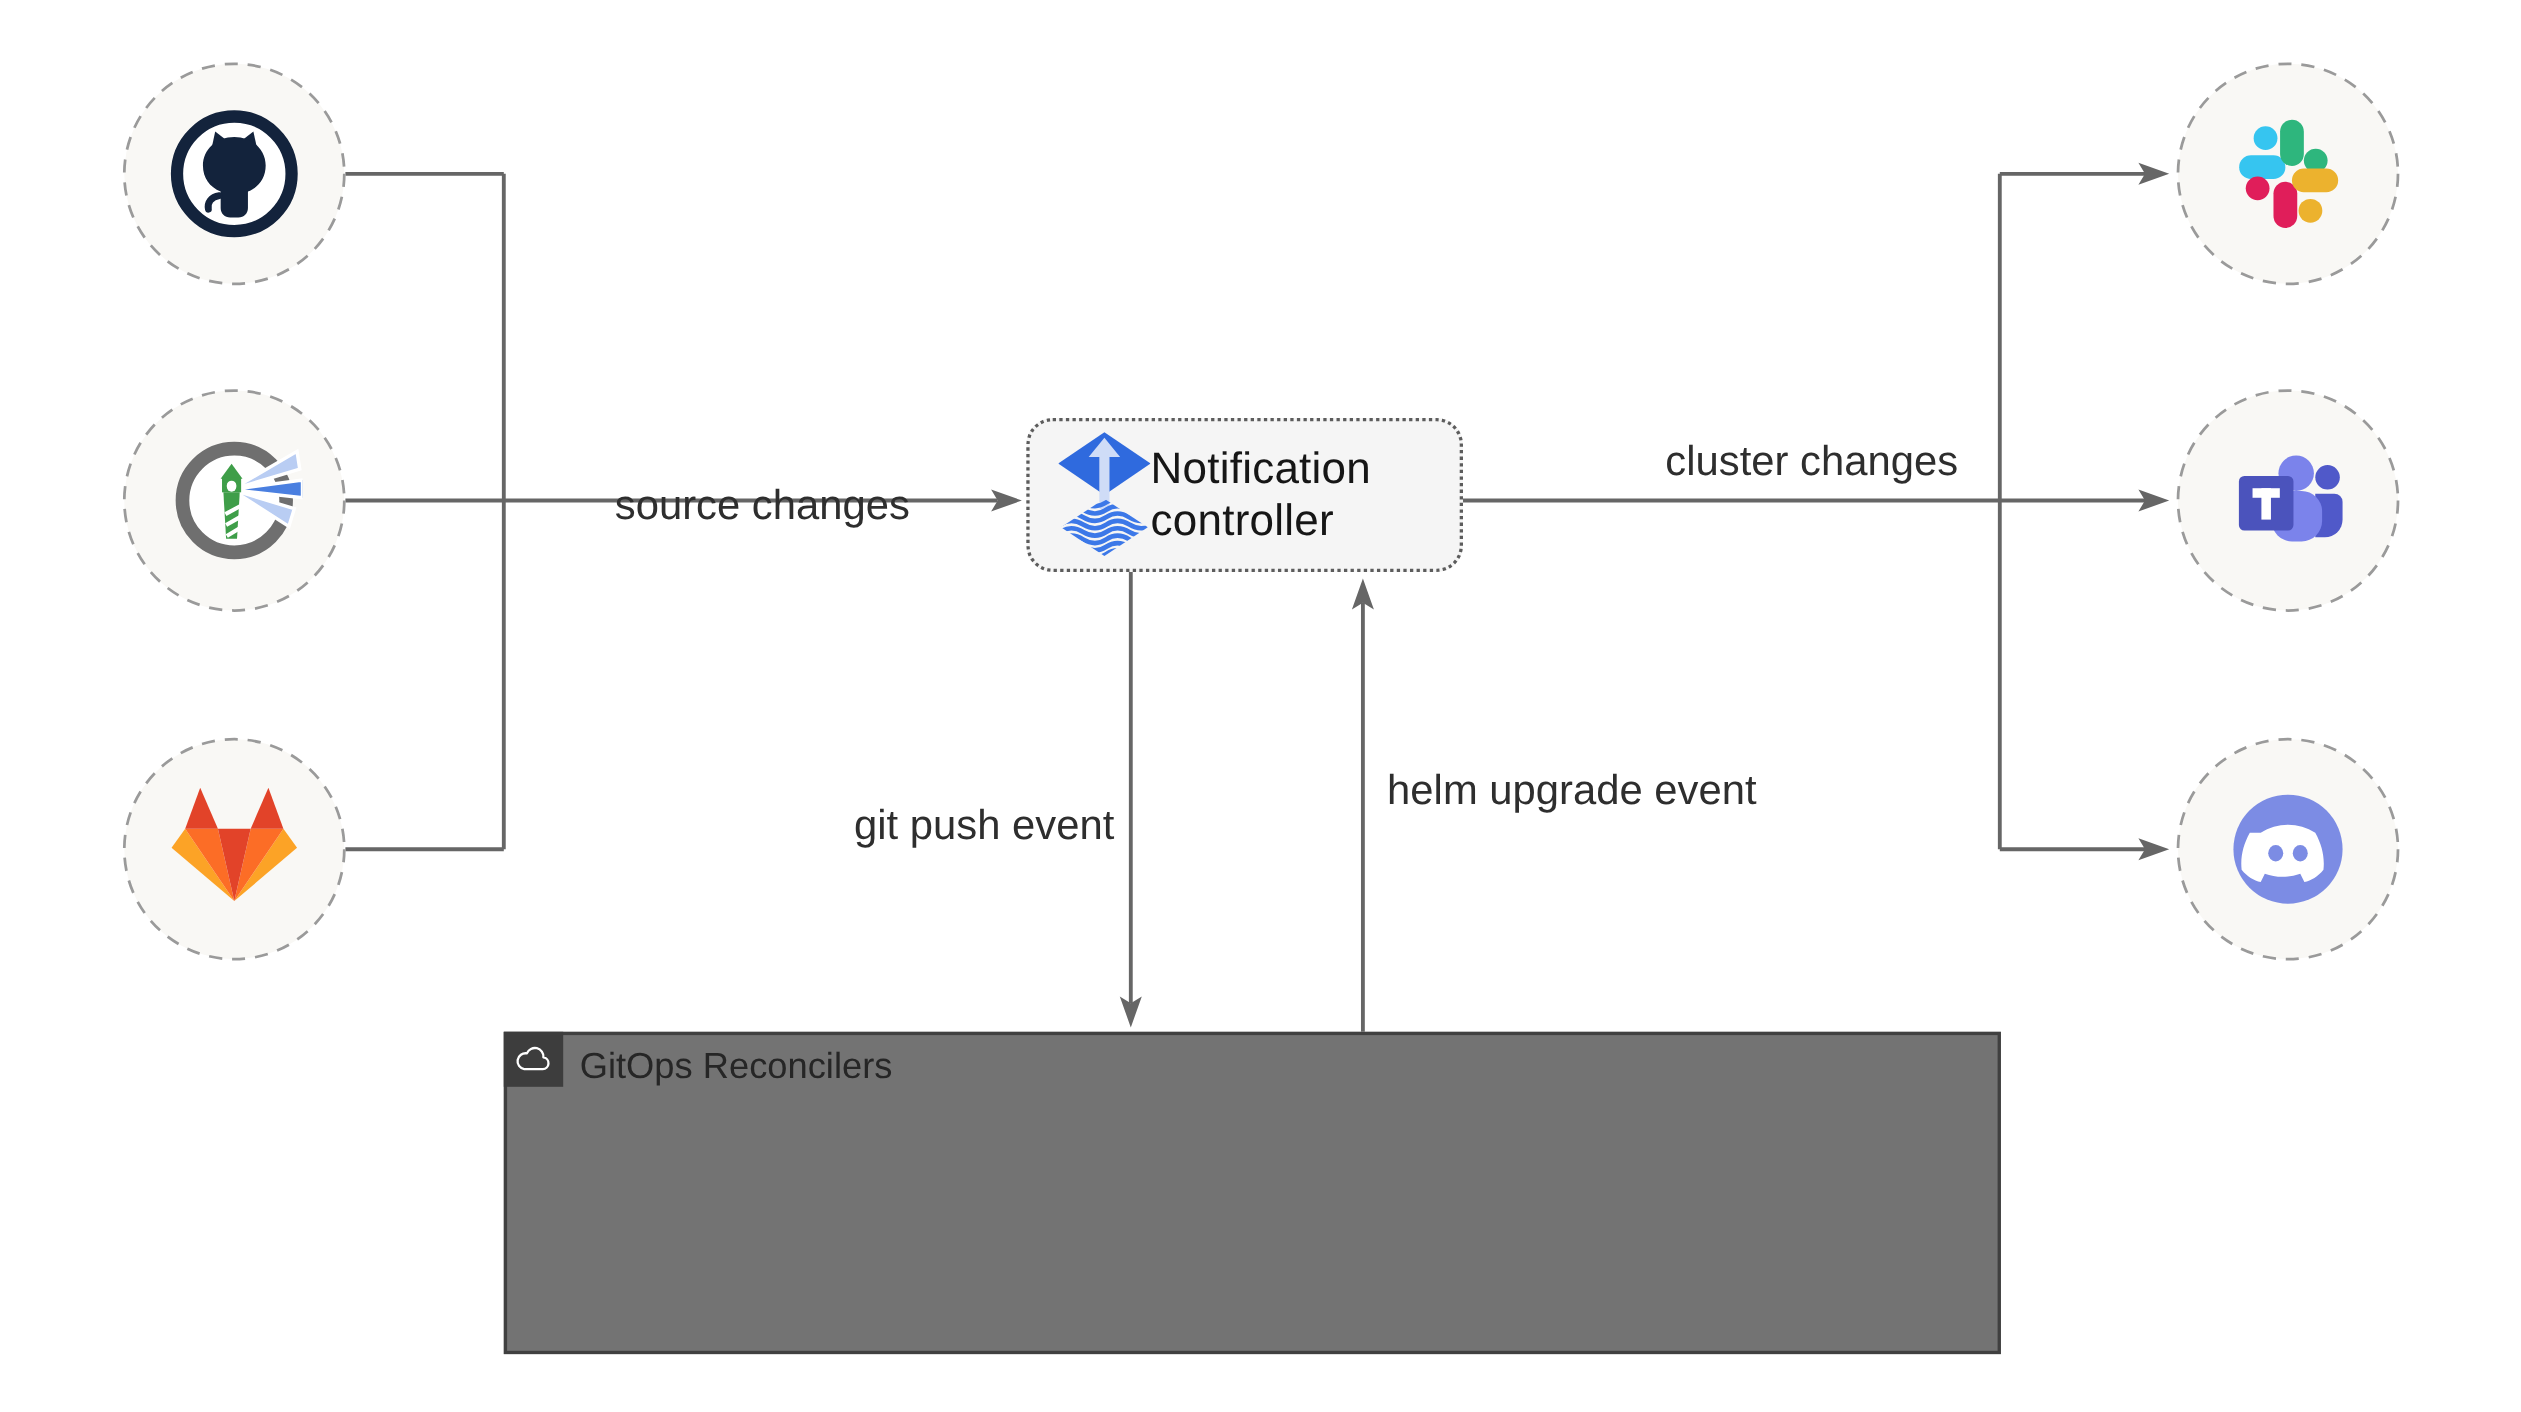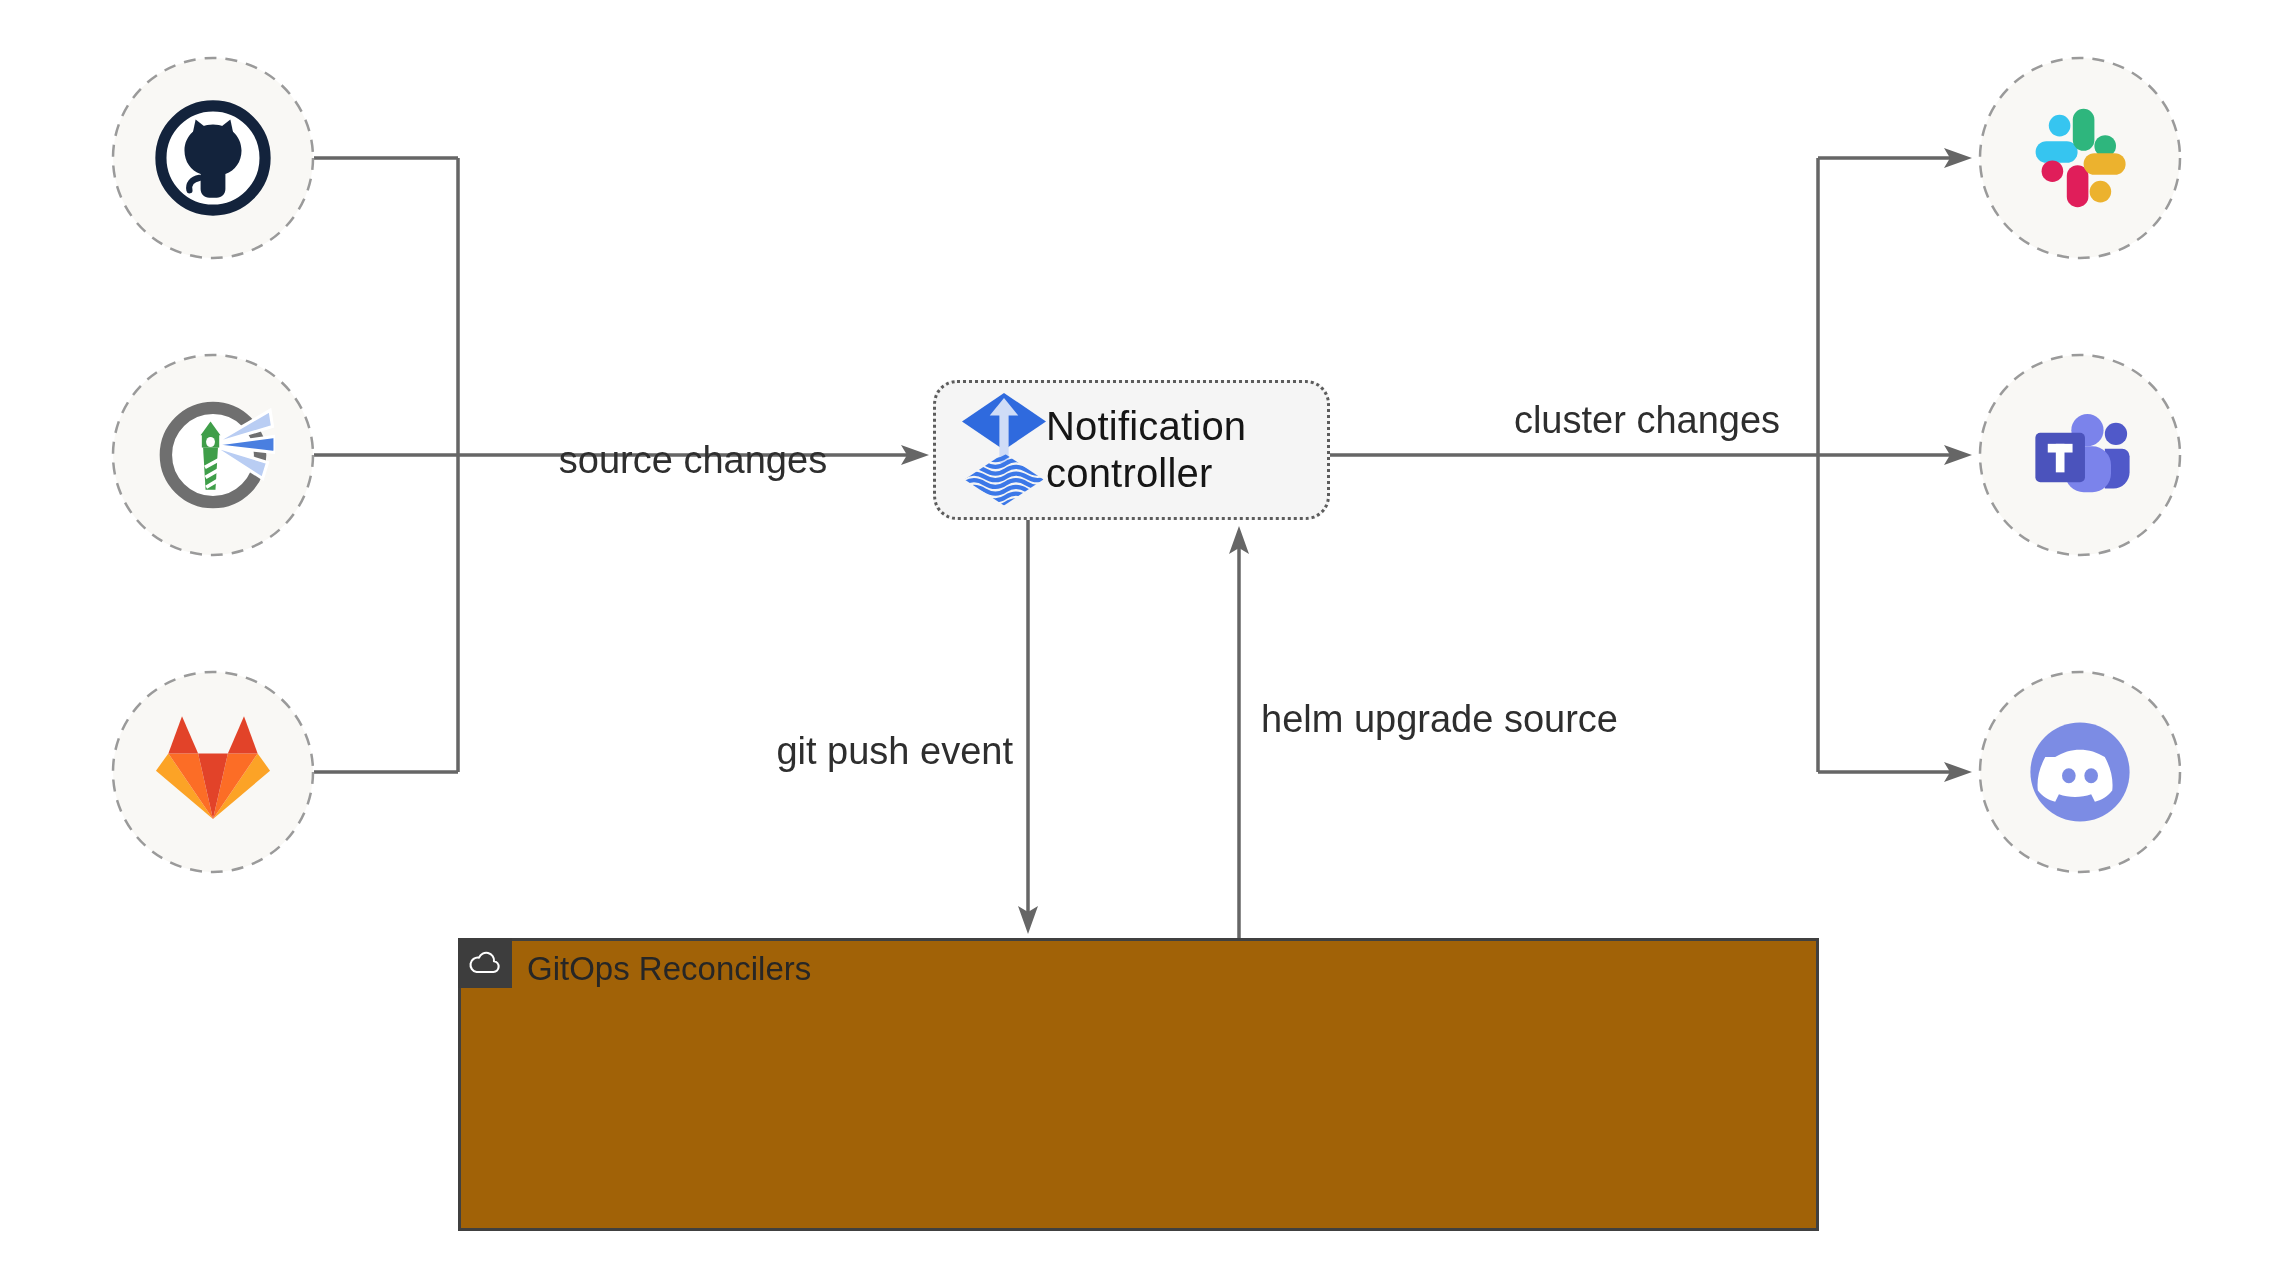--- a/index.html
+++ b/index.html
@@ -56,21 +56,21 @@
     line-height: 1;
   }
   .centered { transform: translateX(-50%); }
   
   .gitops-box {
     position: absolute;
     left: 458px; top: 938px;
     width: 1361px; height: 293px;
     border: 3px solid #404040;
     box-sizing: border-box;
-    background: #a16207;
+    background: #737373;
   }
   .gitops-badge {
     position: absolute;
     left: -3px; top: -3px;
     width: 54px; height: 50px;
     background: #3d3d3d;
     display: flex; align-items: center; justify-content: center;
   }
   .gitops-title {
     position: absolute;
@@ -181,21 +181,21 @@
   <div class="ctrl-box notification-box">
     <svg class="flux" width="84" height="118">
       <use href="#flux-logo" width="84" height="118"></use>
     </svg>
     <div class="ctrl-label">Notification controller</div>
   </div>
 
   <div class="edge-label centered" style="left:693px; top:401px;margin-top:40px;">source changes</div>
   <div class="edge-label centered" style="left:1647px; top:401px;">cluster changes</div>
   <div class="edge-label" style="right:1279px; top:732px;">git push event</div>
-  <div class="edge-label" style="left:1261px; top:700px;">helm upgrade source</div>
+  <div class="edge-label" style="left:1261px; top:700px;">helm upgrade event</div>
 
   <div class="node" style="left:1978px; top:56px;">
     <svg class="ring" viewBox="0 0 204 204">
       <circle cx="102" cy="102" r="100" fill="#f9f8f5" stroke="#9a9a9a" stroke-width="2.5" stroke-dasharray="12 9"></circle>
     </svg>
     <svg class="brand" width="120" height="120" viewBox="0 0 100 100">
       <circle cx="33" cy="23" r="9" fill="#36c5f0"></circle>
       <rect x="13" y="36" width="35" height="18" rx="9" fill="#36c5f0"></rect>
       <rect x="44" y="9" width="18" height="35" rx="9" fill="#2eb67d"></rect>
       <circle cx="71" cy="40" r="9" fill="#2eb67d"></circle>

